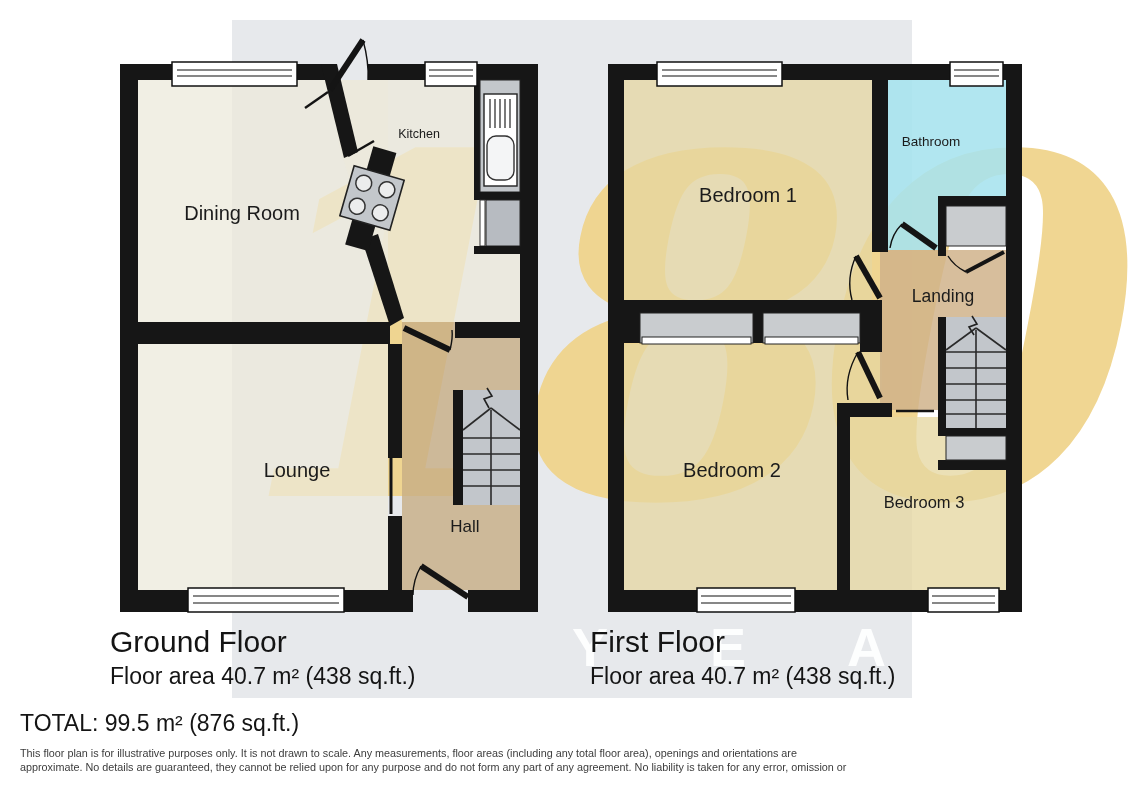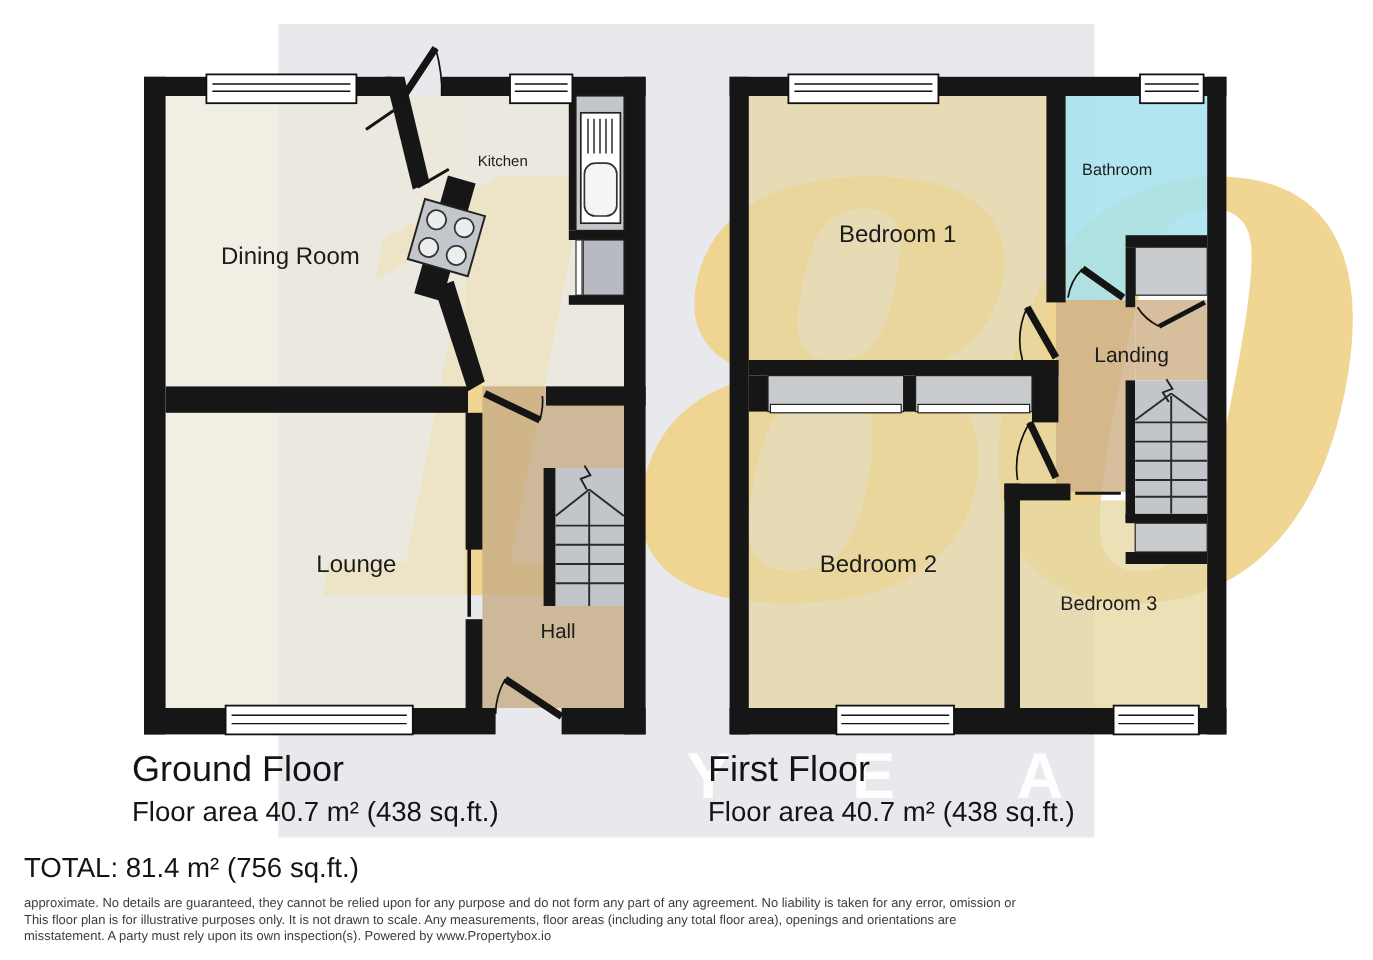--- a/index.html
+++ b/index.html
@@ -256,19 +256,18 @@
 
   <div class="caption" style="left:110px;top:625px;width:440px;">
     <div class="t">Ground Floor</div>
     <div class="a">Floor area 40.7 m² (438 sq.ft.)</div>
   </div>
   <div class="caption" style="left:590px;top:625px;width:440px;">
     <div class="t">First Floor</div>
     <div class="a">Floor area 40.7 m² (438 sq.ft.)</div>
   </div>
 
-  <div class="total">TOTAL: 81.4 m² (756 sq.ft.)</div>
+  <div class="total">TOTAL: 99.5 m² (876 sq.ft.)</div>
   <div class="disclaimer">
+    <div>This floor plan is for illustrative purposes only. It is not drawn to scale. Any measurements, floor areas (including any total floor area), openings and orientations are</div>
     <div>approximate. No details are guaranteed, they cannot be relied upon for any purpose and do not form any part of any agreement. No liability is taken for any error, omission or</div>
-    <div>This floor plan is for illustrative purposes only. It is not drawn to scale. Any measurements, floor areas (including any total floor area), openings and orientations are</div>
-    <div>misstatement. A party must rely upon its own inspection(s). Powered by www.Propertybox.io</div>
   </div>
 </div>
 
 </body></html>

